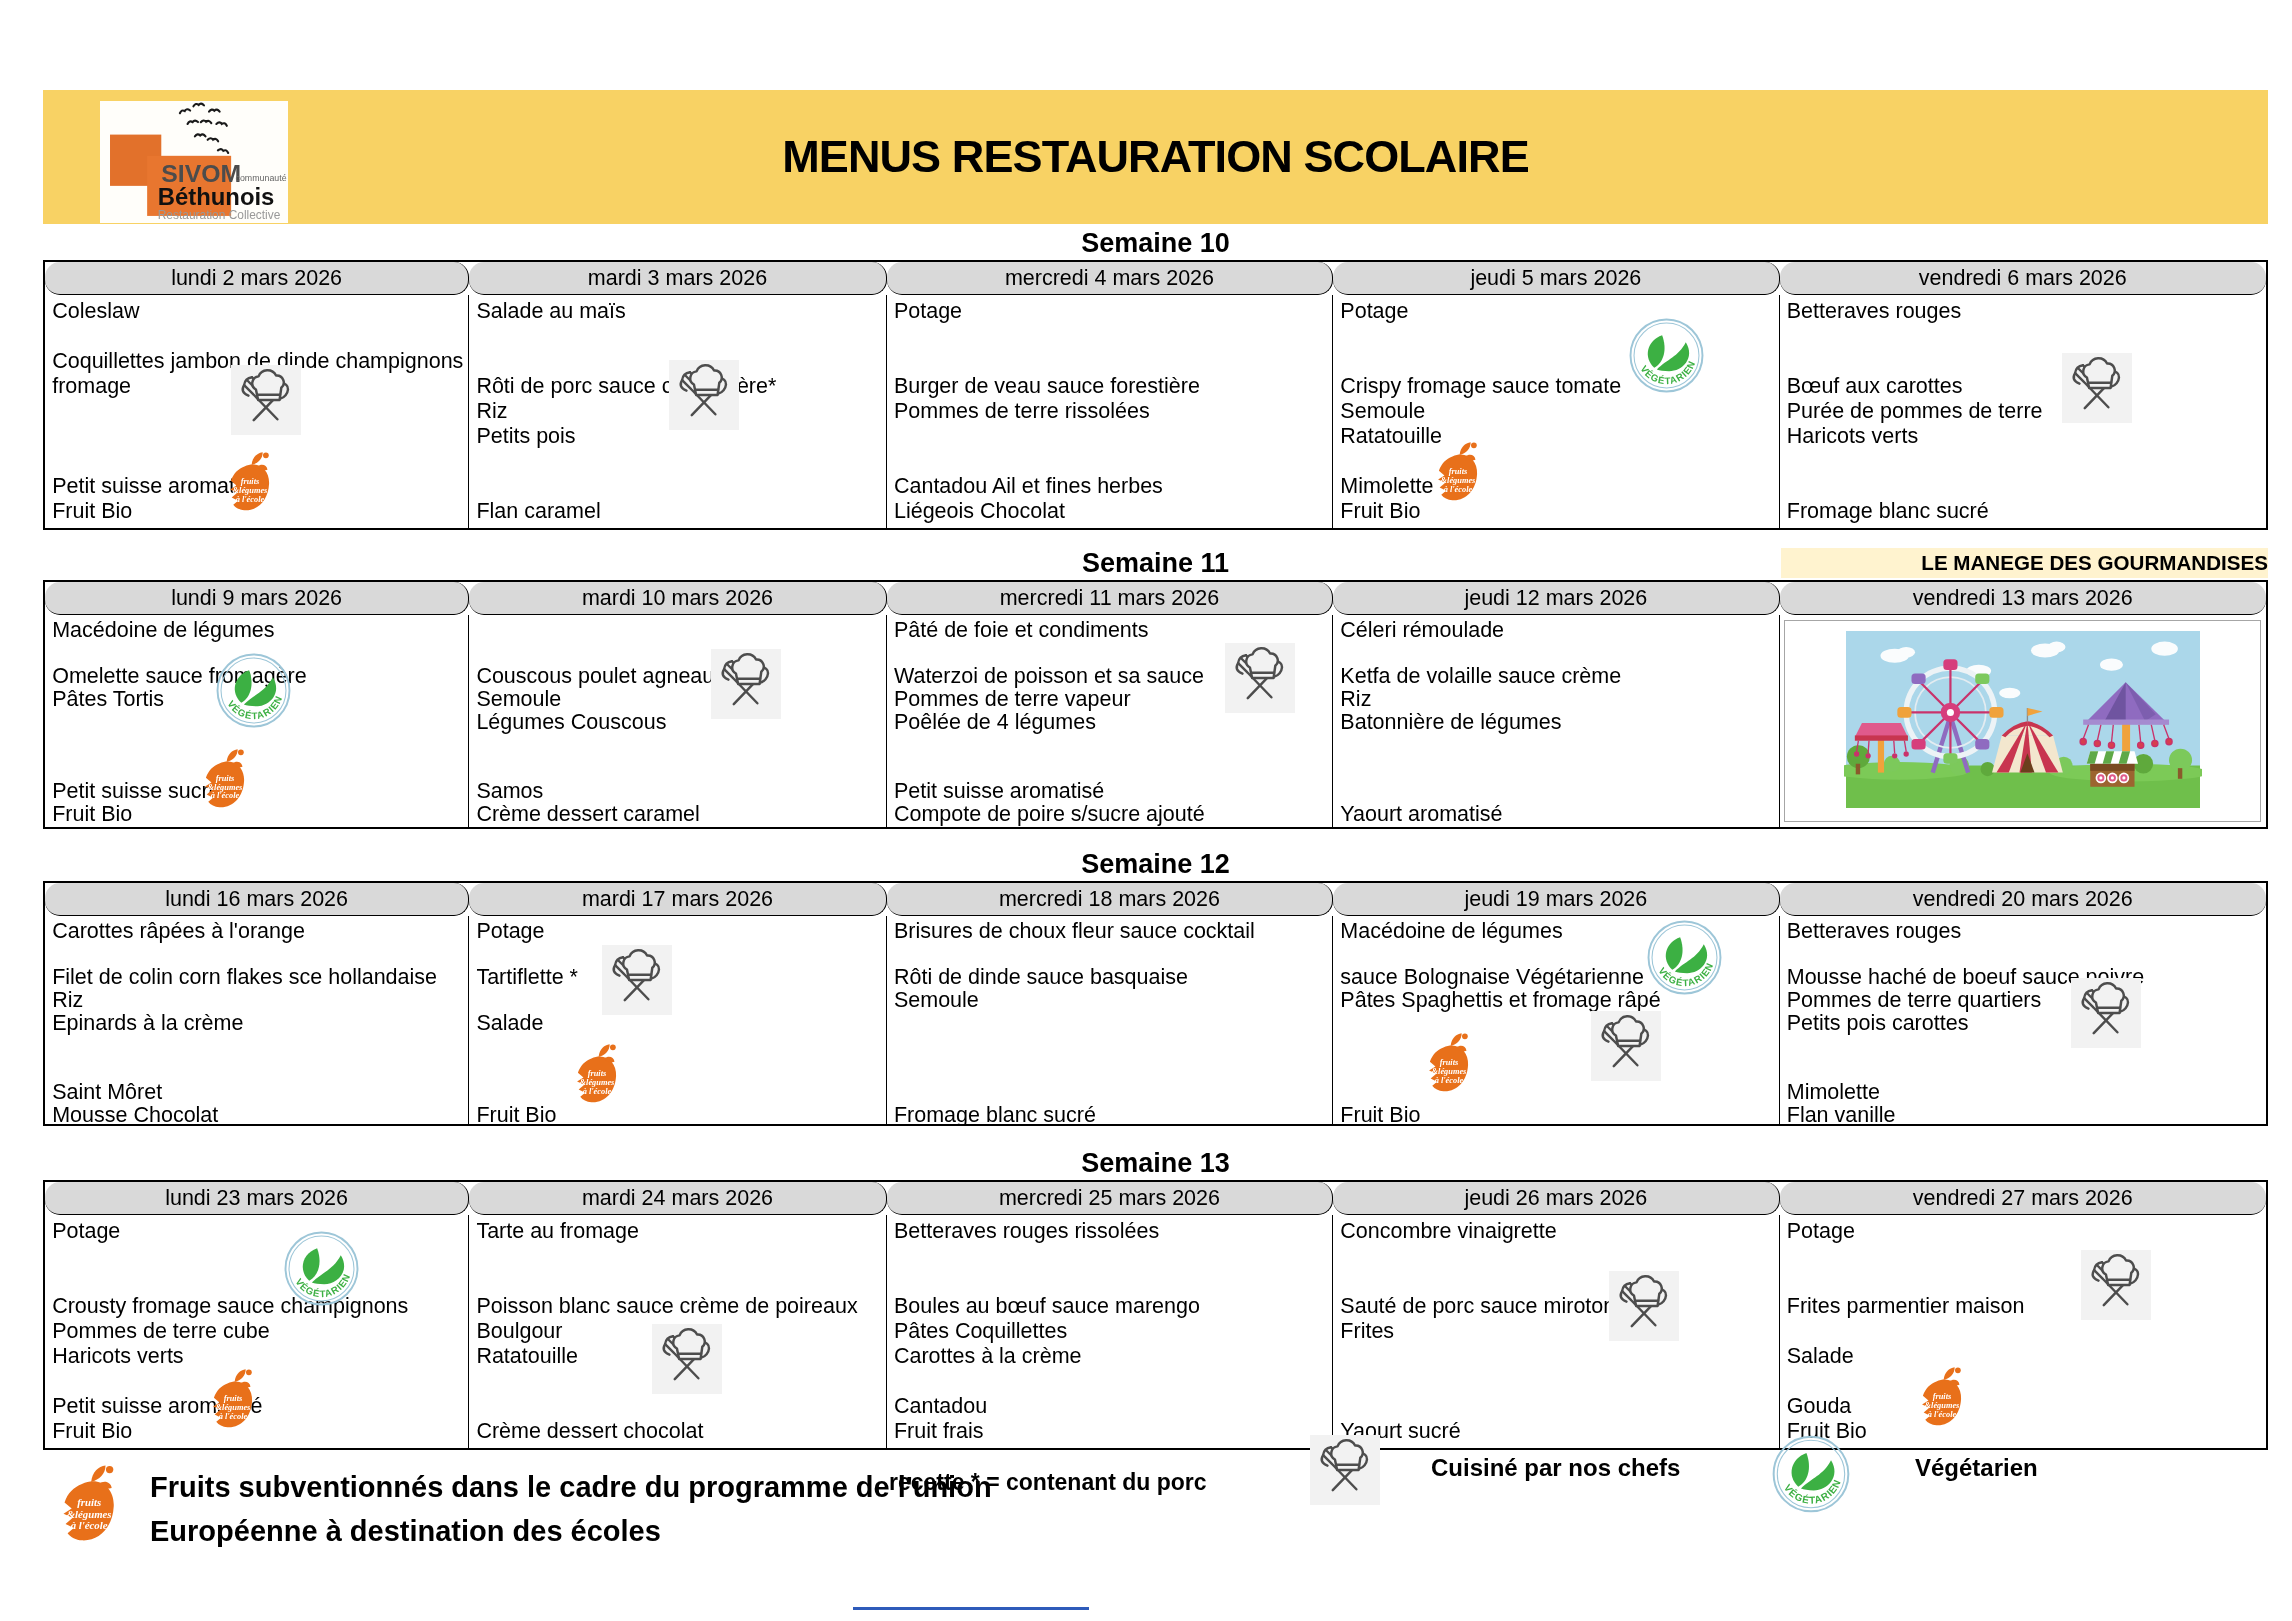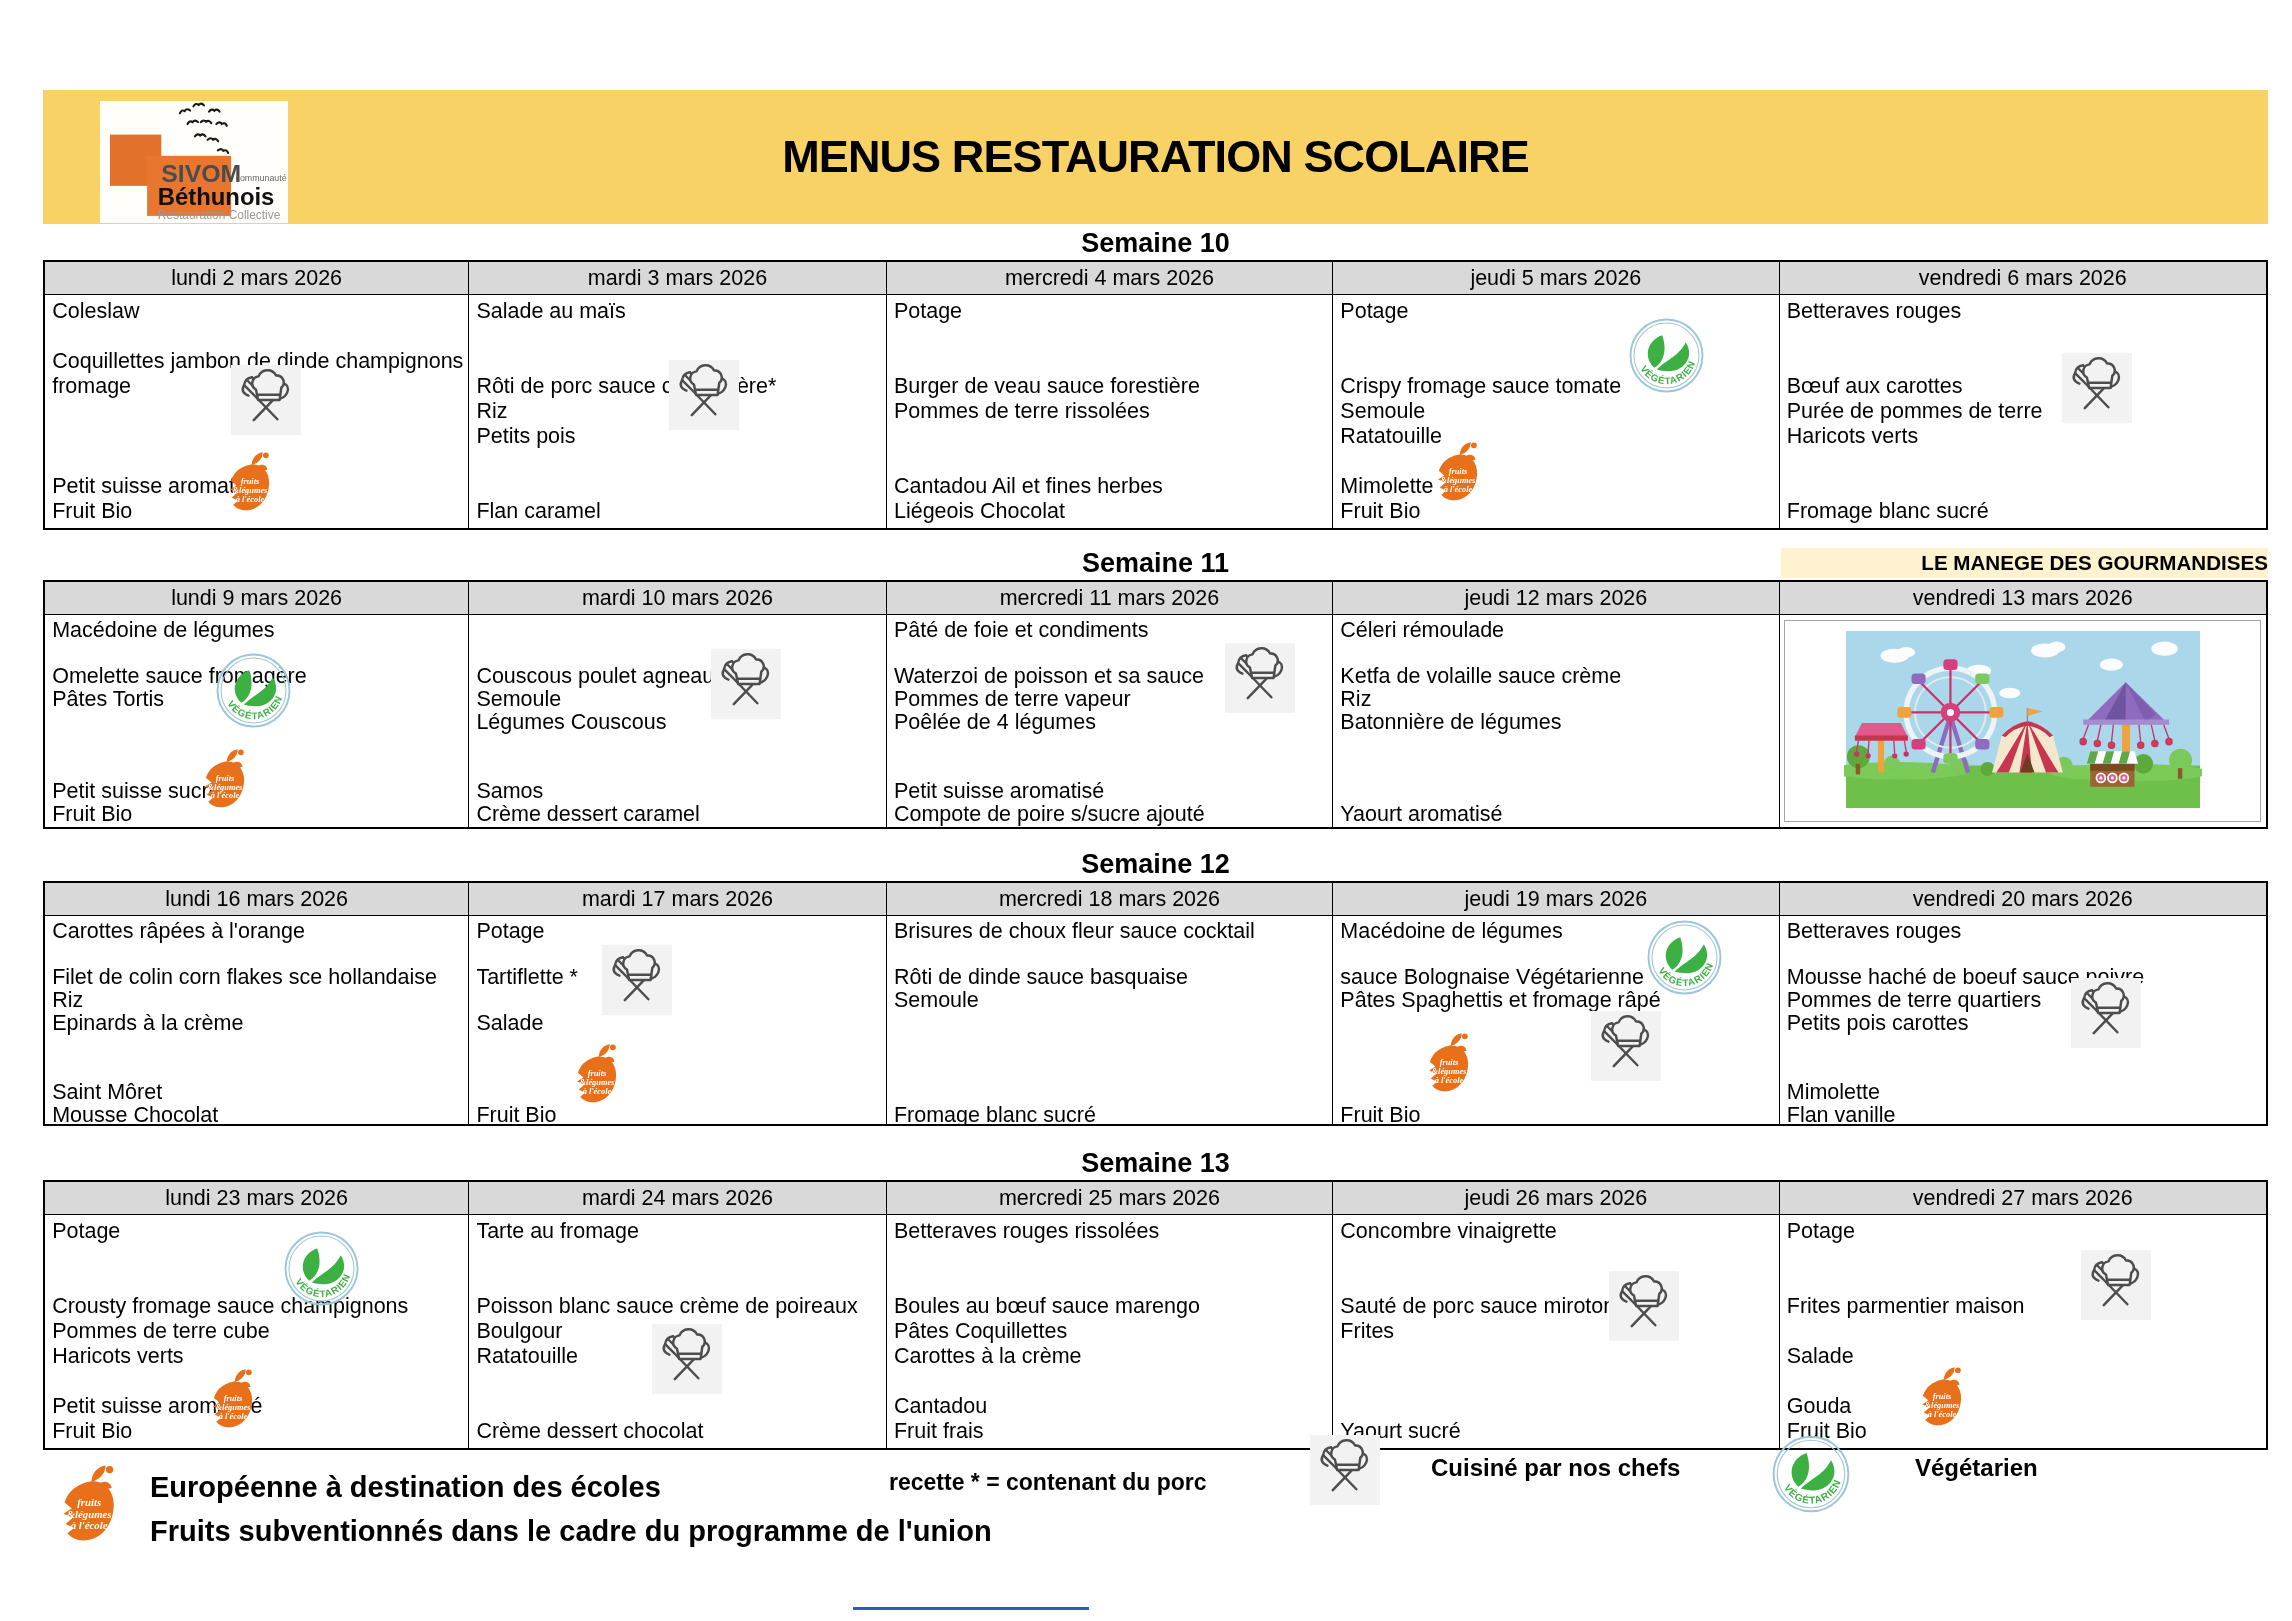--- a/index.html
+++ b/index.html
@@ -14,21 +14,21 @@
   
   .week{position:absolute;left:43px;width:2225px;}
   .w0{top:228px}.w1{top:548px}.w2{top:849px}.w3{top:1148px}
   .label-row{position:relative;height:32px;}
   .week-label{text-align:center;font-size:27px;font-weight:bold;line-height:30px;}
   .event-banner{position:absolute;right:0;top:0;width:21.9%;height:30px;background:#FFF3CF;
                 font-size:20.6px;font-weight:bold;text-align:right;line-height:30px;}
   .grid{display:grid;grid-template-columns:19.1% 18.8% 20.1% 20.1% 21.9%;border:2.2px solid #000;background:#fff;}
   .hcell{background:#D9D9D9;border-right:1.8px solid #000;border-bottom:1.8px solid #000;
          text-align:center;font-size:21.5px;height:32px;line-height:32px;font-weight:normal;
-         white-space:nowrap;overflow:hidden;}
+         white-space:nowrap;overflow:hidden;border-radius:15px;}
   .hcell:nth-child(5){border-right:none;}
   .cell{position:relative;border-right:1.8px solid #000;padding:3.6px 0 0 7.2px;background:#fff;overflow:hidden;}
   .cell:nth-child(10){border-right:none;}
   .w0 .cell{height:229px}.w1 .cell{height:208px}.w2 .cell{height:204px}.w3 .cell{height:229px}
   .line{white-space:nowrap;font-size:21.5px;}
   .w0 .line,.w3 .line{height:25px;line-height:25px;}
   .w1 .line,.w2 .line{height:23px;line-height:23px;}
   .icon{position:absolute;display:inline-block;}
   .icon.chef svg{width:70px;height:70px;}
   .icon.fruit svg{width:64px;height:70px;}
@@ -753,22 +753,22 @@
         <circle cx="65" cy="8" r="3.6"></circle>
         <path d="M54 22 C60 18 66 20 67 26 C61 28 55 26 54 22 Z"></path>
       </g>
       <g fill="#fff" font-family="Liberation Serif, DejaVu Serif, serif" font-style="italic" font-weight="bold" text-anchor="middle">
         <text x="45" y="44" font-size="10.5">fruits</text>
         <text x="45" y="55" font-size="10.5">&amp;légumes</text>
         <text x="45" y="66" font-size="10.5">à l'école</text>
       </g>
     </svg></span>
     <div class="ltext">
+      <div>Fruits subventionnés dans le cadre du programme de l'union</div>
       <div>Européenne à destination des écoles</div>
-      <div>Fruits subventionnés dans le cadre du programme de l'union</div>
     </div>
     <div class="pork">recette * = contenant du porc</div>
     <span class="licon chef"><svg viewBox="0 0 80 80">
       <rect width="80" height="80" fill="#F2F2F2"></rect>
       <g fill="none" stroke="#4D4D4D" stroke-width="2.8" stroke-linecap="round" stroke-linejoin="round">
         <path d="M15 23 l10 10 M19 18 l10 10 M24 14 l9 9"></path>
         <path d="M15 23 q-5 8 5 12 M24 14 q-8 1 -9 9"></path>
         <path d="M26 34 L53 62"></path>
         <ellipse cx="57" cy="30" rx="7" ry="9.5" transform="rotate(40 57 30)"></ellipse>
         <path d="M51 37 L26 63"></path>

